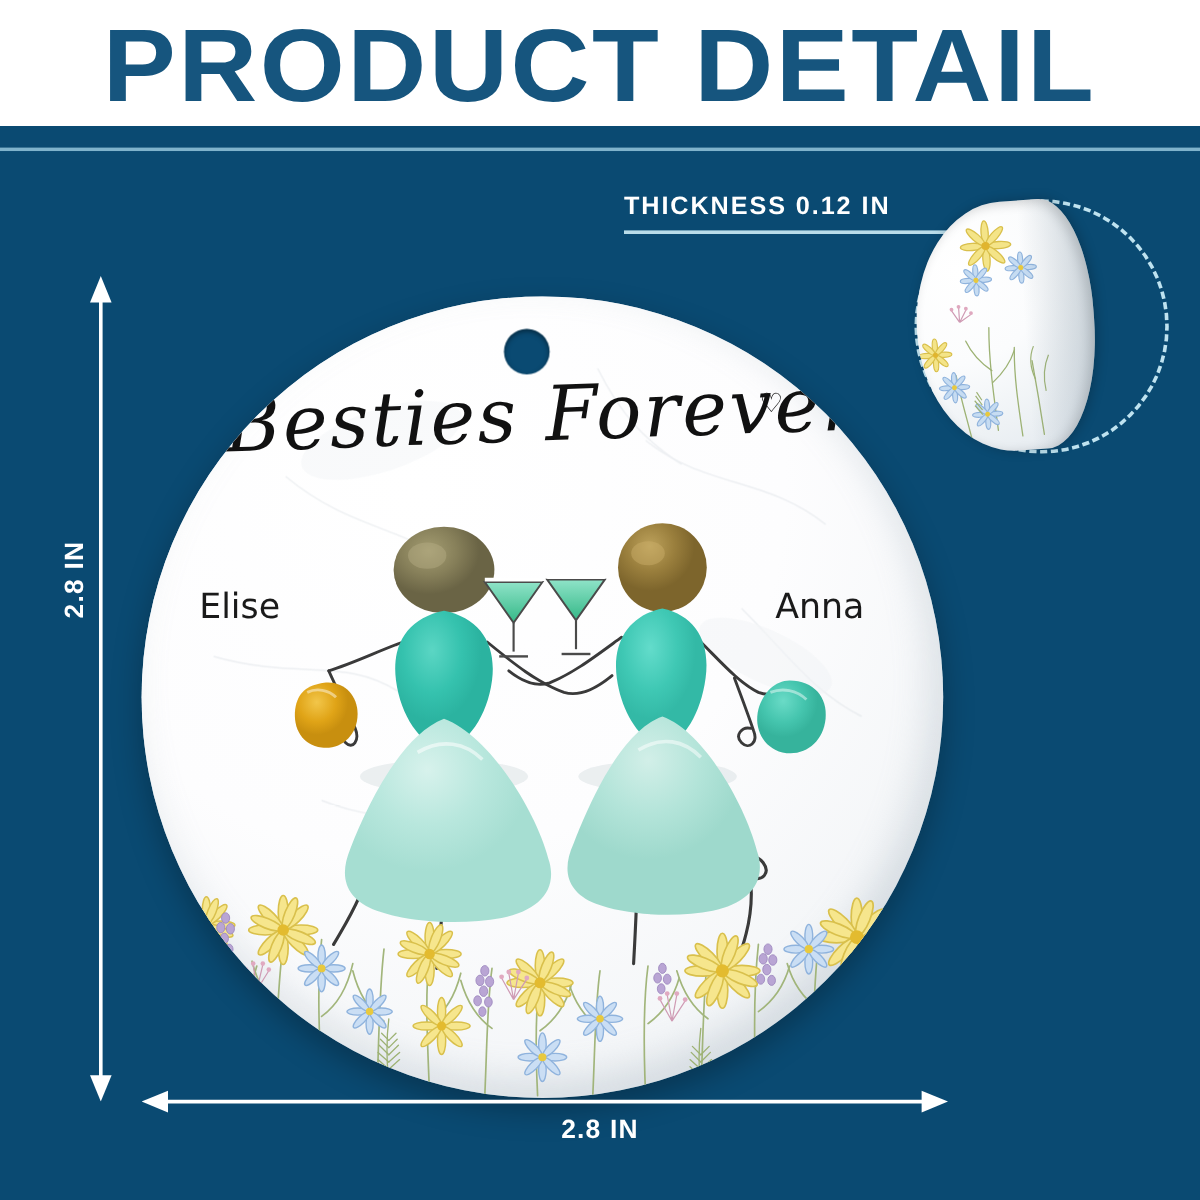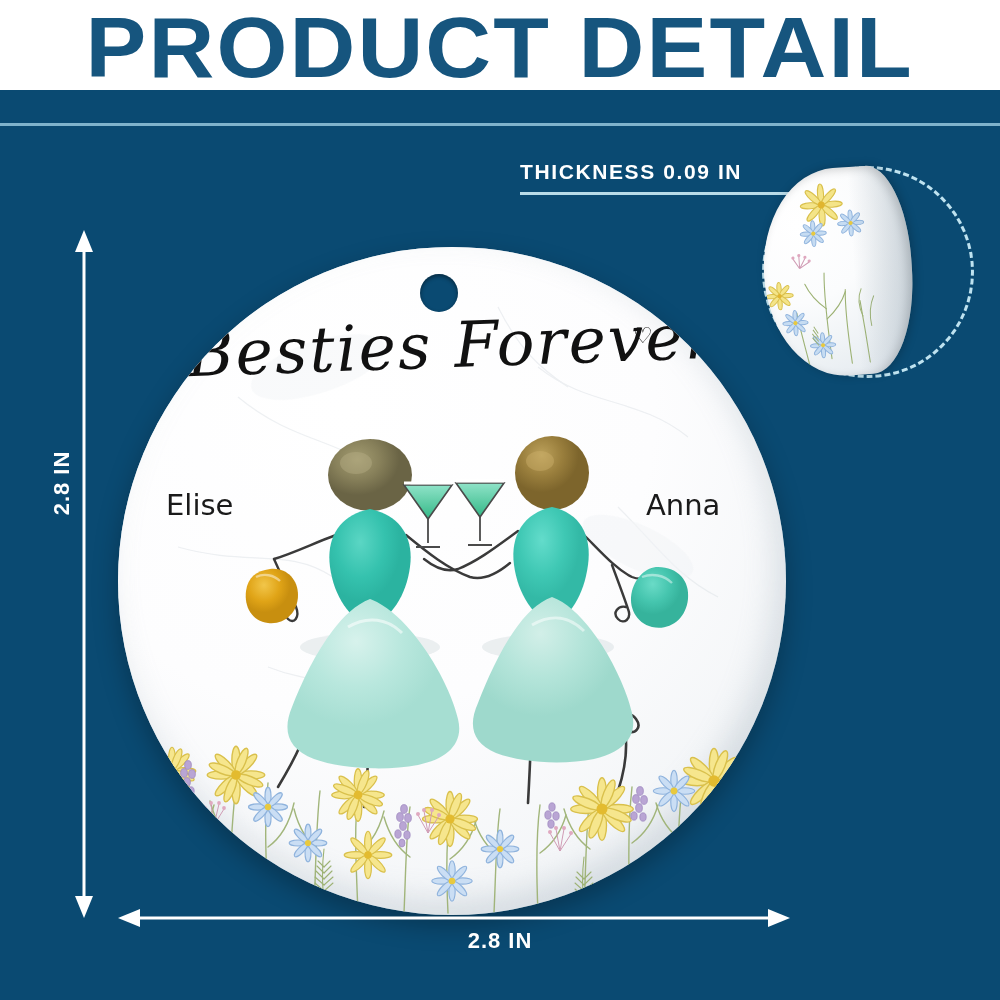--- a/index.html
+++ b/index.html
@@ -6,21 +6,21 @@
   body{
     width:1000px;height:1000px;
     font-family:"Liberation Sans",sans-serif;
     background:#0a4a72;
     overflow:hidden;
   }
   .page{position:relative;width:1000px;height:1000px;overflow:hidden;}
 
   
   .header-band{
-    position:absolute;left:0;top:0;width:1000px;height:90px;
+    position:absolute;left:0;top:0;width:1000px;height:105px;
     background:#ffffff;
     display:flex;align-items:center;justify-content:center;
   }
   .header-title{
     font-family:"Liberation Sans",sans-serif;
     font-weight:bold;
     font-size:86px;
     letter-spacing:2px;
     color:#16557e;
     transform:scaleX(1.06);
@@ -143,21 +143,21 @@
 <div class="page">
 
   <div class="header-band">
     <div class="header-title">PRODUCT DETAIL</div>
   </div>
   <div class="header-rule"></div>
 
   <div class="panel"></div>
 
   <div class="thickness-wrap">
-    <div class="thickness-text">THICKNESS 0.09 IN</div>
+    <div class="thickness-text">THICKNESS 0.12 IN</div>
     <div class="thickness-rule"></div>
   </div>
 
   <div class="zoom-circle"></div>
   <div class="edge-shape">
     <svg class="edge-flora" viewBox="0 0 148 208">
       <g stroke="#9db274" stroke-width="1.1" fill="none" stroke-linecap="round">
         <path d="M62 190 C60 160 58 130 60 104"></path>
         <path d="M60 140 C50 132 44 124 40 114"></path>
         <path d="M60 150 C70 142 76 134 80 124"></path>

